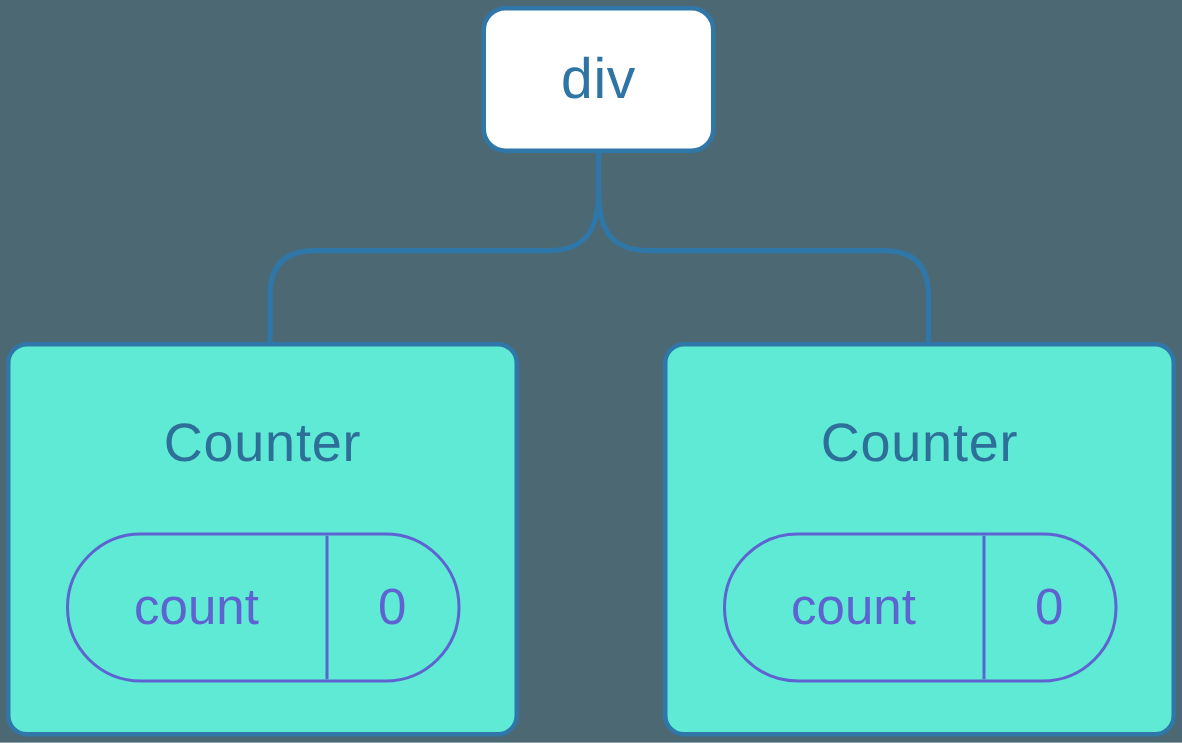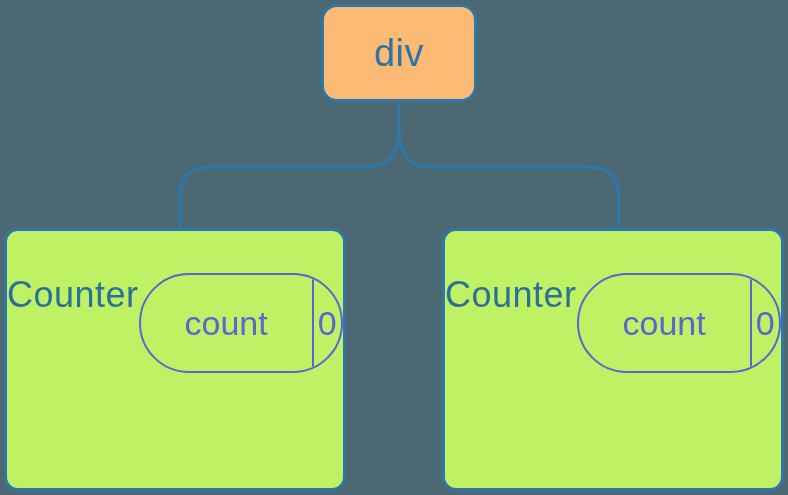--- a/index.html
+++ b/index.html
@@ -19,45 +19,45 @@
     left: 0;
     top: 0;
     pointer-events: none;
   }
   .root-node {
     position: absolute;
     left: 321px;
     top: 4px;
     width: 150px;
     height: 92px;
-    background: #fdba74;
+    background: #ffffff;
     border: 3px solid #2f77a8;
     border-radius: 16px;
     display: flex;
     align-items: center;
     justify-content: center;
     box-sizing: content-box;
   }
   .root-node .label {
     color: #2e74a4;
     font-size: 38px;
     line-height: 1;
     letter-spacing: 0.5px;
   }
   .card {
     position: absolute;
     top: 228px;
     width: 336px;
     height: 257px;
-    background: #bef264;
+    background: #5eead4;
     border: 3px solid #2f77a8;
     border-radius: 14px;
     display: flex;
-    flex-direction: row;
-    align-items: flex-start;
+    flex-direction: column;
+    align-items: center;
     box-sizing: content-box;
   }
   .card.left  { left: 4px; }
   .card.right { left: 442px; }
   .card .title {
     margin-top: 46px;
     color: #2e6f99;
     font-size: 36px;
     font-weight: 500;
     line-height: 1;

